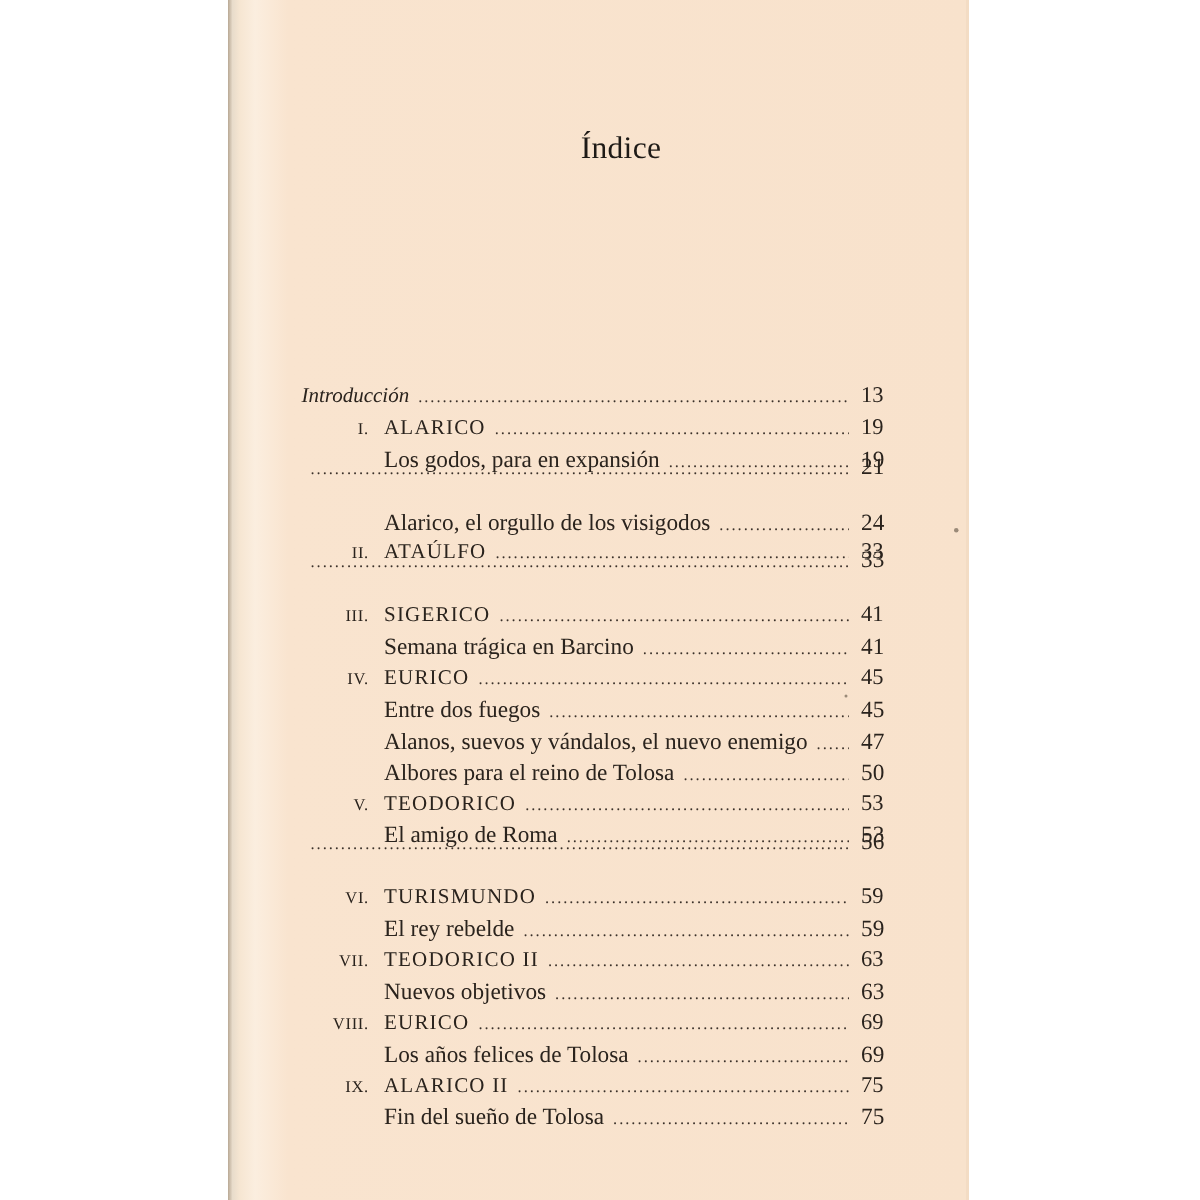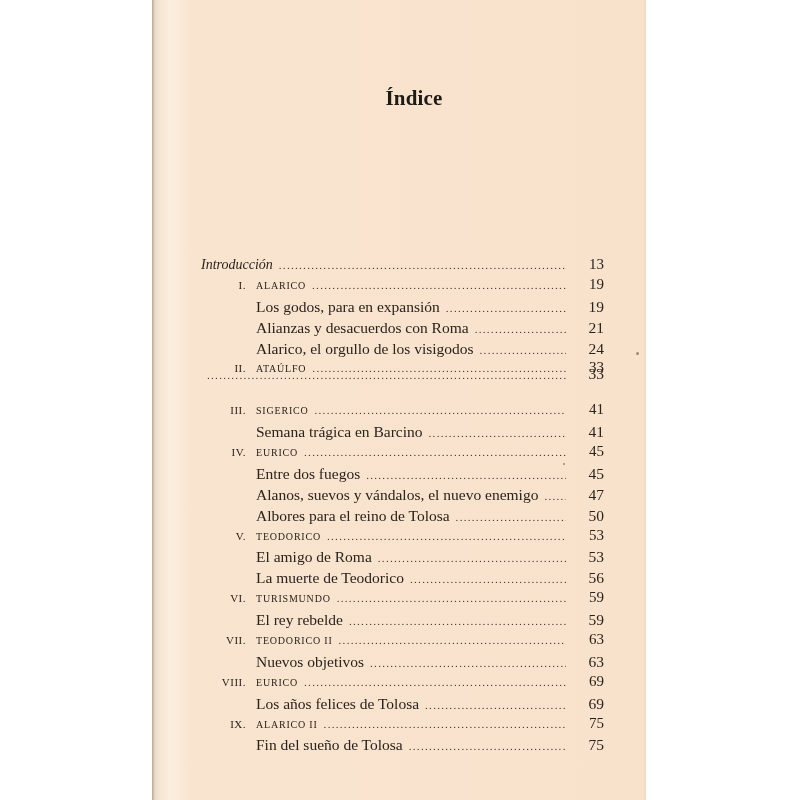--- a/index.html
+++ b/index.html
@@ -10,43 +10,43 @@
     .page {
       position: absolute; left: 152px; top: 0; width: 494px; height: 800px;
       background: linear-gradient(90deg, #b8a894 0px, #e8dccb 3px, #f6e6d2 8px, #fbeedf 18px, #f9e4cf 40px, #f8e2cc 100%);
     }
     .page::after {
       content: ""; position: absolute; right: 0; top: 0; width: 2px; height: 100%;
       background: #f3dcc4;
     }
     .title {
       position: absolute; left: 0; width: 100%; top: 86px; text-align: center;
-      font-size: 21px; font-weight: bold; color: #1e1a16; letter-spacing: 0.2px;
+      font-size: 21px; font-weight: normal; color: #1e1a16; letter-spacing: 0.2px;
       padding-left: 30px; box-sizing: border-box;
     }
     .toc { position: absolute; left: 49px; top: 239px; width: 403px; }
     .row {
       position: relative; height: 20.9px; display: flex; align-items: baseline;
       color: #2a231d; font-size: 15.5px; line-height: 20.9px;
     }
     .row .num {
       width: 55px; text-align: right; padding-right: 10px; box-sizing: border-box;
       font-size: 11px; letter-spacing: 0.5px; flex: none;
     }
     .row .label { flex: none; white-space: nowrap; margin-top: 16px; }
-    .row.chapter .label { font-size: 10px; letter-spacing: 0.8px; }
+    .row.chapter .label { font-size: 14px; letter-spacing: 0.8px; }
     .row.intro .label { font-style: italic; font-size: 14px; }
     .row .dots {
       flex: 1; overflow: hidden; white-space: nowrap; margin: 0 8px 0 6px;
       font-size: 11px; letter-spacing: 1.3px; color: #3a3029;
     }
     .row .dots::before {
       content: "................................................................................................................";
     }
-    .row .page-num { width: 30px; text-align: right; flex: none; font-size: 15.5px; }
+    .row .page-num { width: 30px; text-align: left; flex: none; font-size: 15.5px; }
     .row.chapter .page-num, .row.intro .page-num { font-size: 15px; }
     .row.sub .label { padding-left: 55px; }
     .speck { position: absolute; width: 3px; height: 3px; border-radius: 50%; background: #9a8a78; }
   </style>
 </head>
 <body>
 
 <div class="page">
   <h1 class="title" style="margin:0;">Índice</h1>
   <div class="toc" id="toc">
@@ -60,21 +60,20 @@
         <span class="label">ALARICO</span>
         <span class="dots"></span>
         <span class="page-num">19</span>
       </div>
       <div class="row sub">
         <span class="label">Los godos, para en expansión</span>
         <span class="dots"></span>
         <span class="page-num">19</span>
       </div>
       <div class="row sub">
-        <span class="label">Alianzas y desacuerdos con Roma</span>
         <span class="dots"></span>
         <span class="page-num">21</span>
       </div>
       <div class="row sub">
         <span class="label">Alarico, el orgullo de los visigodos</span>
         <span class="dots"></span>
         <span class="page-num">24</span>
       </div>
       <div class="row chapter">
         <span class="num">II.</span>
@@ -123,21 +122,20 @@
         <span class="label">TEODORICO</span>
         <span class="dots"></span>
         <span class="page-num">53</span>
       </div>
       <div class="row sub">
         <span class="label">El amigo de Roma</span>
         <span class="dots"></span>
         <span class="page-num">53</span>
       </div>
       <div class="row sub">
-        <span class="label">La muerte de Teodorico</span>
         <span class="dots"></span>
         <span class="page-num">56</span>
       </div>
       <div class="row chapter">
         <span class="num">VI.</span>
         <span class="label">TURISMUNDO</span>
         <span class="dots"></span>
         <span class="page-num">59</span>
       </div>
       <div class="row sub">

